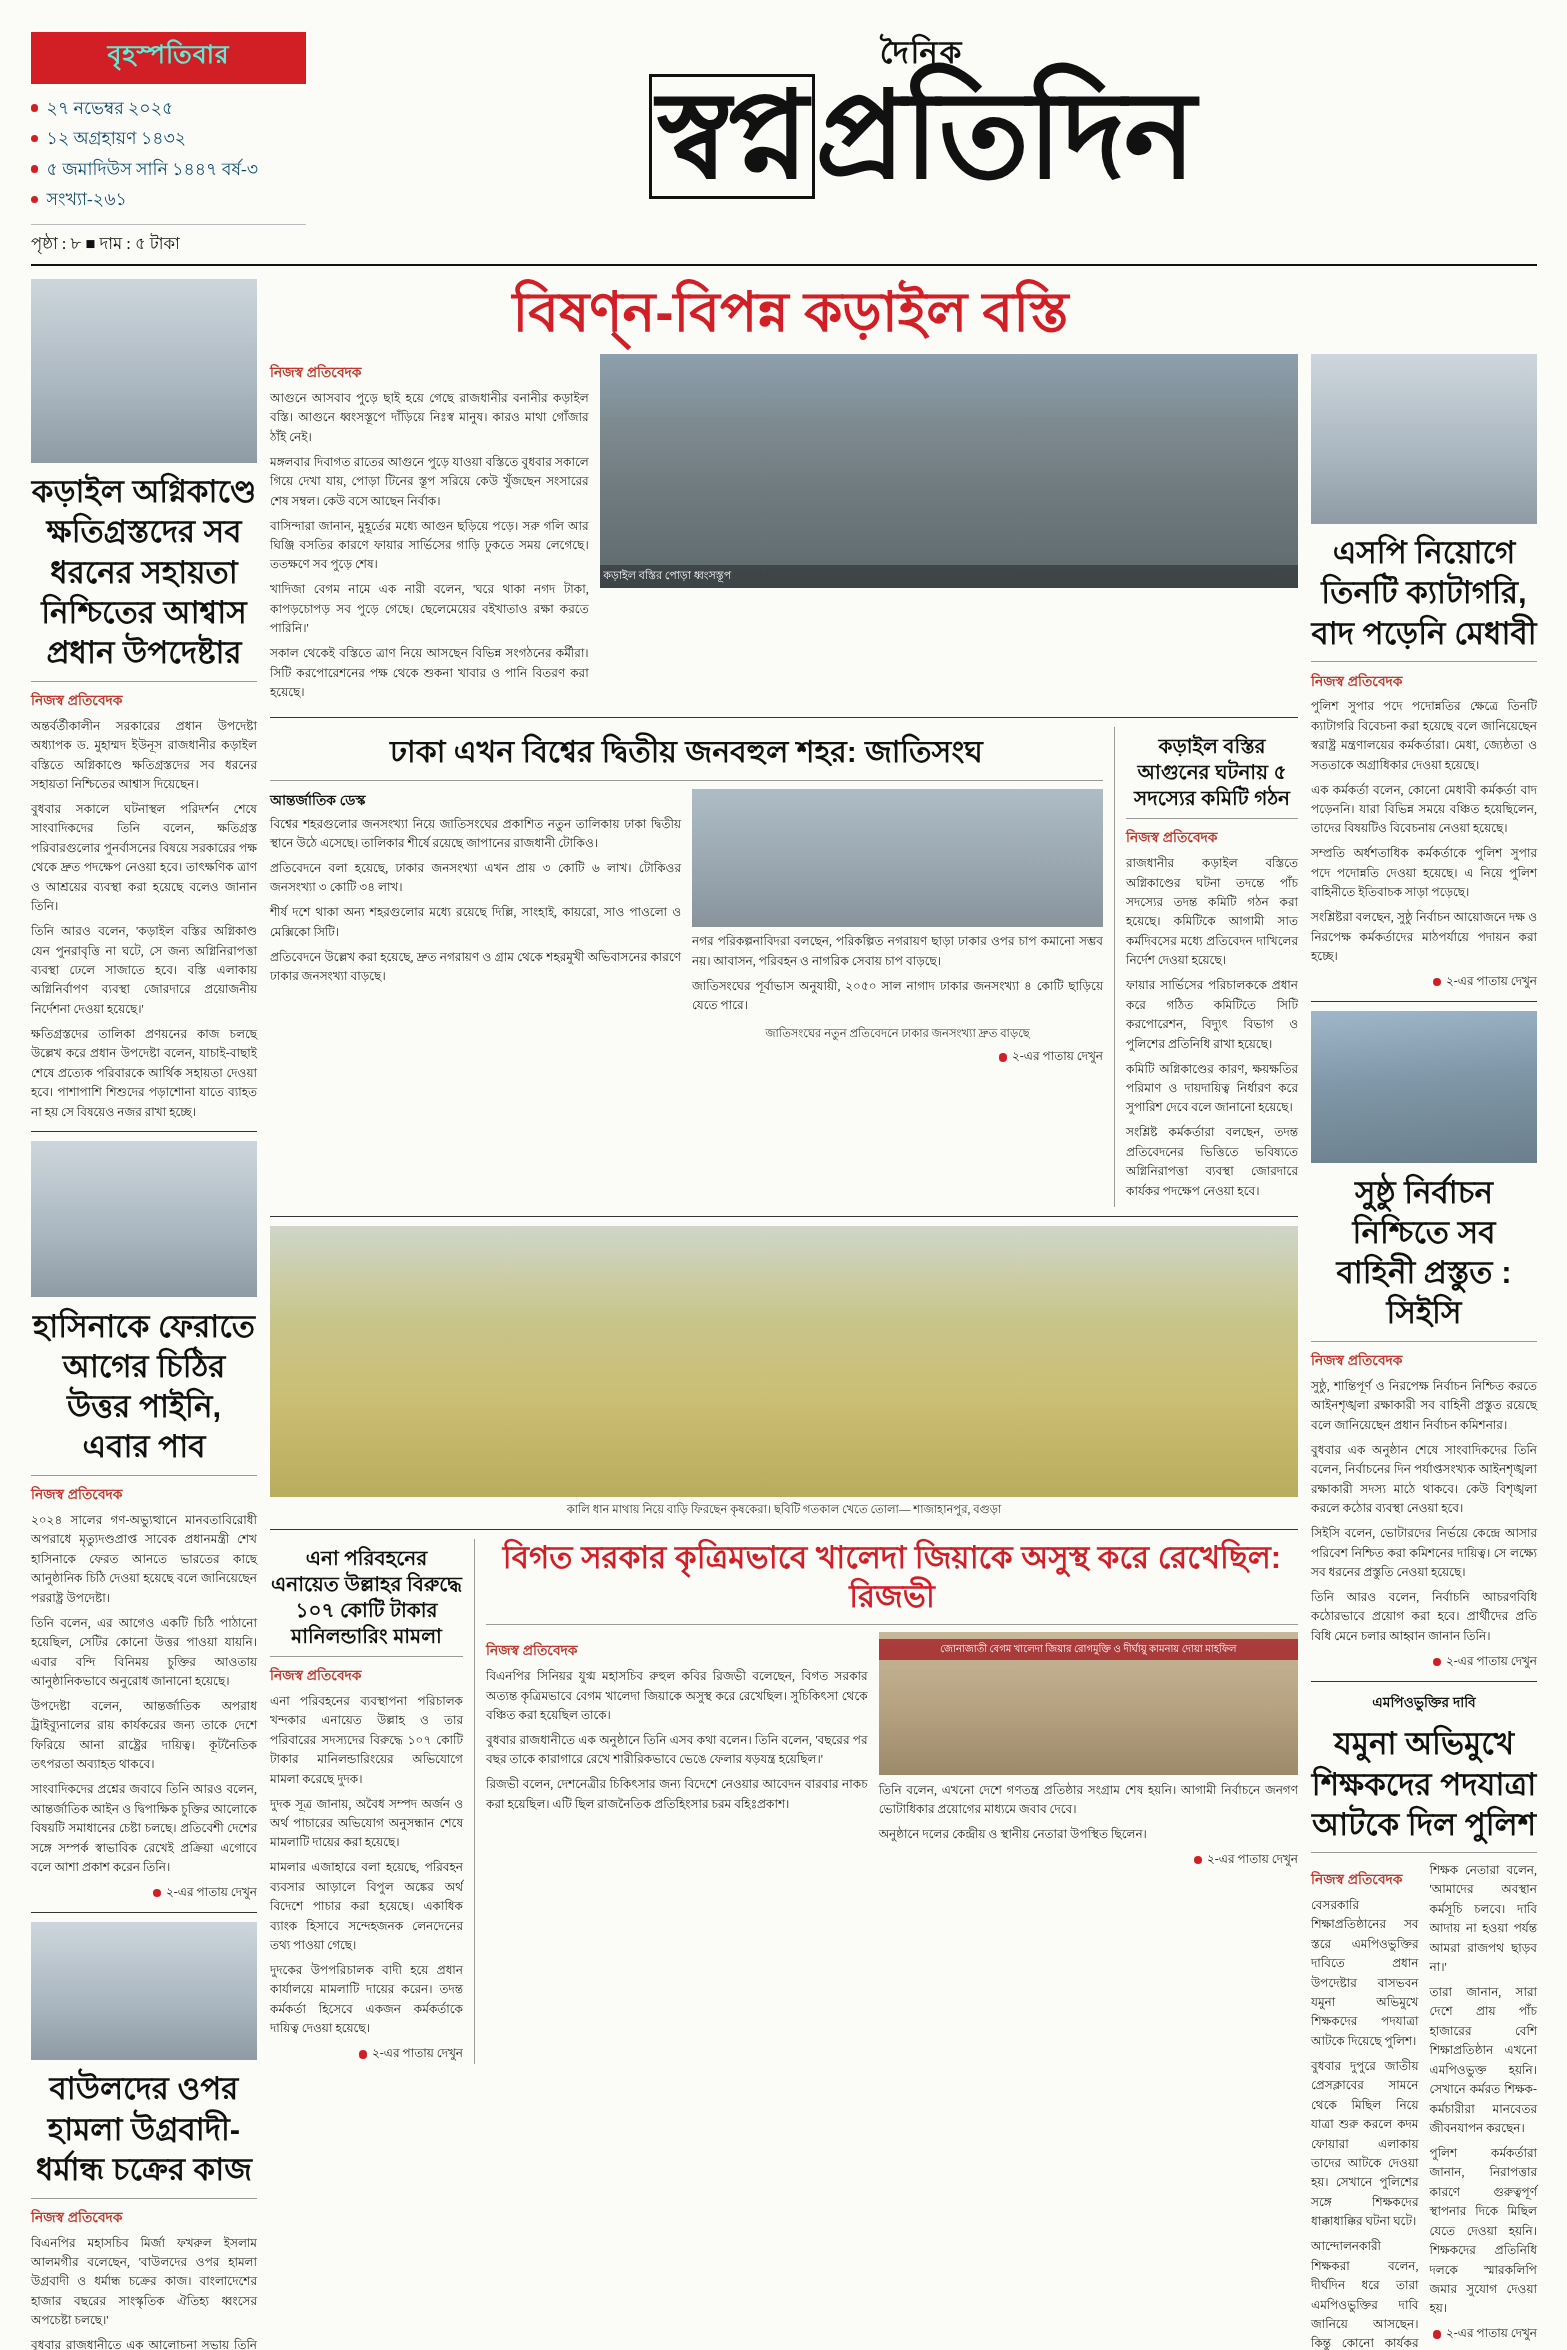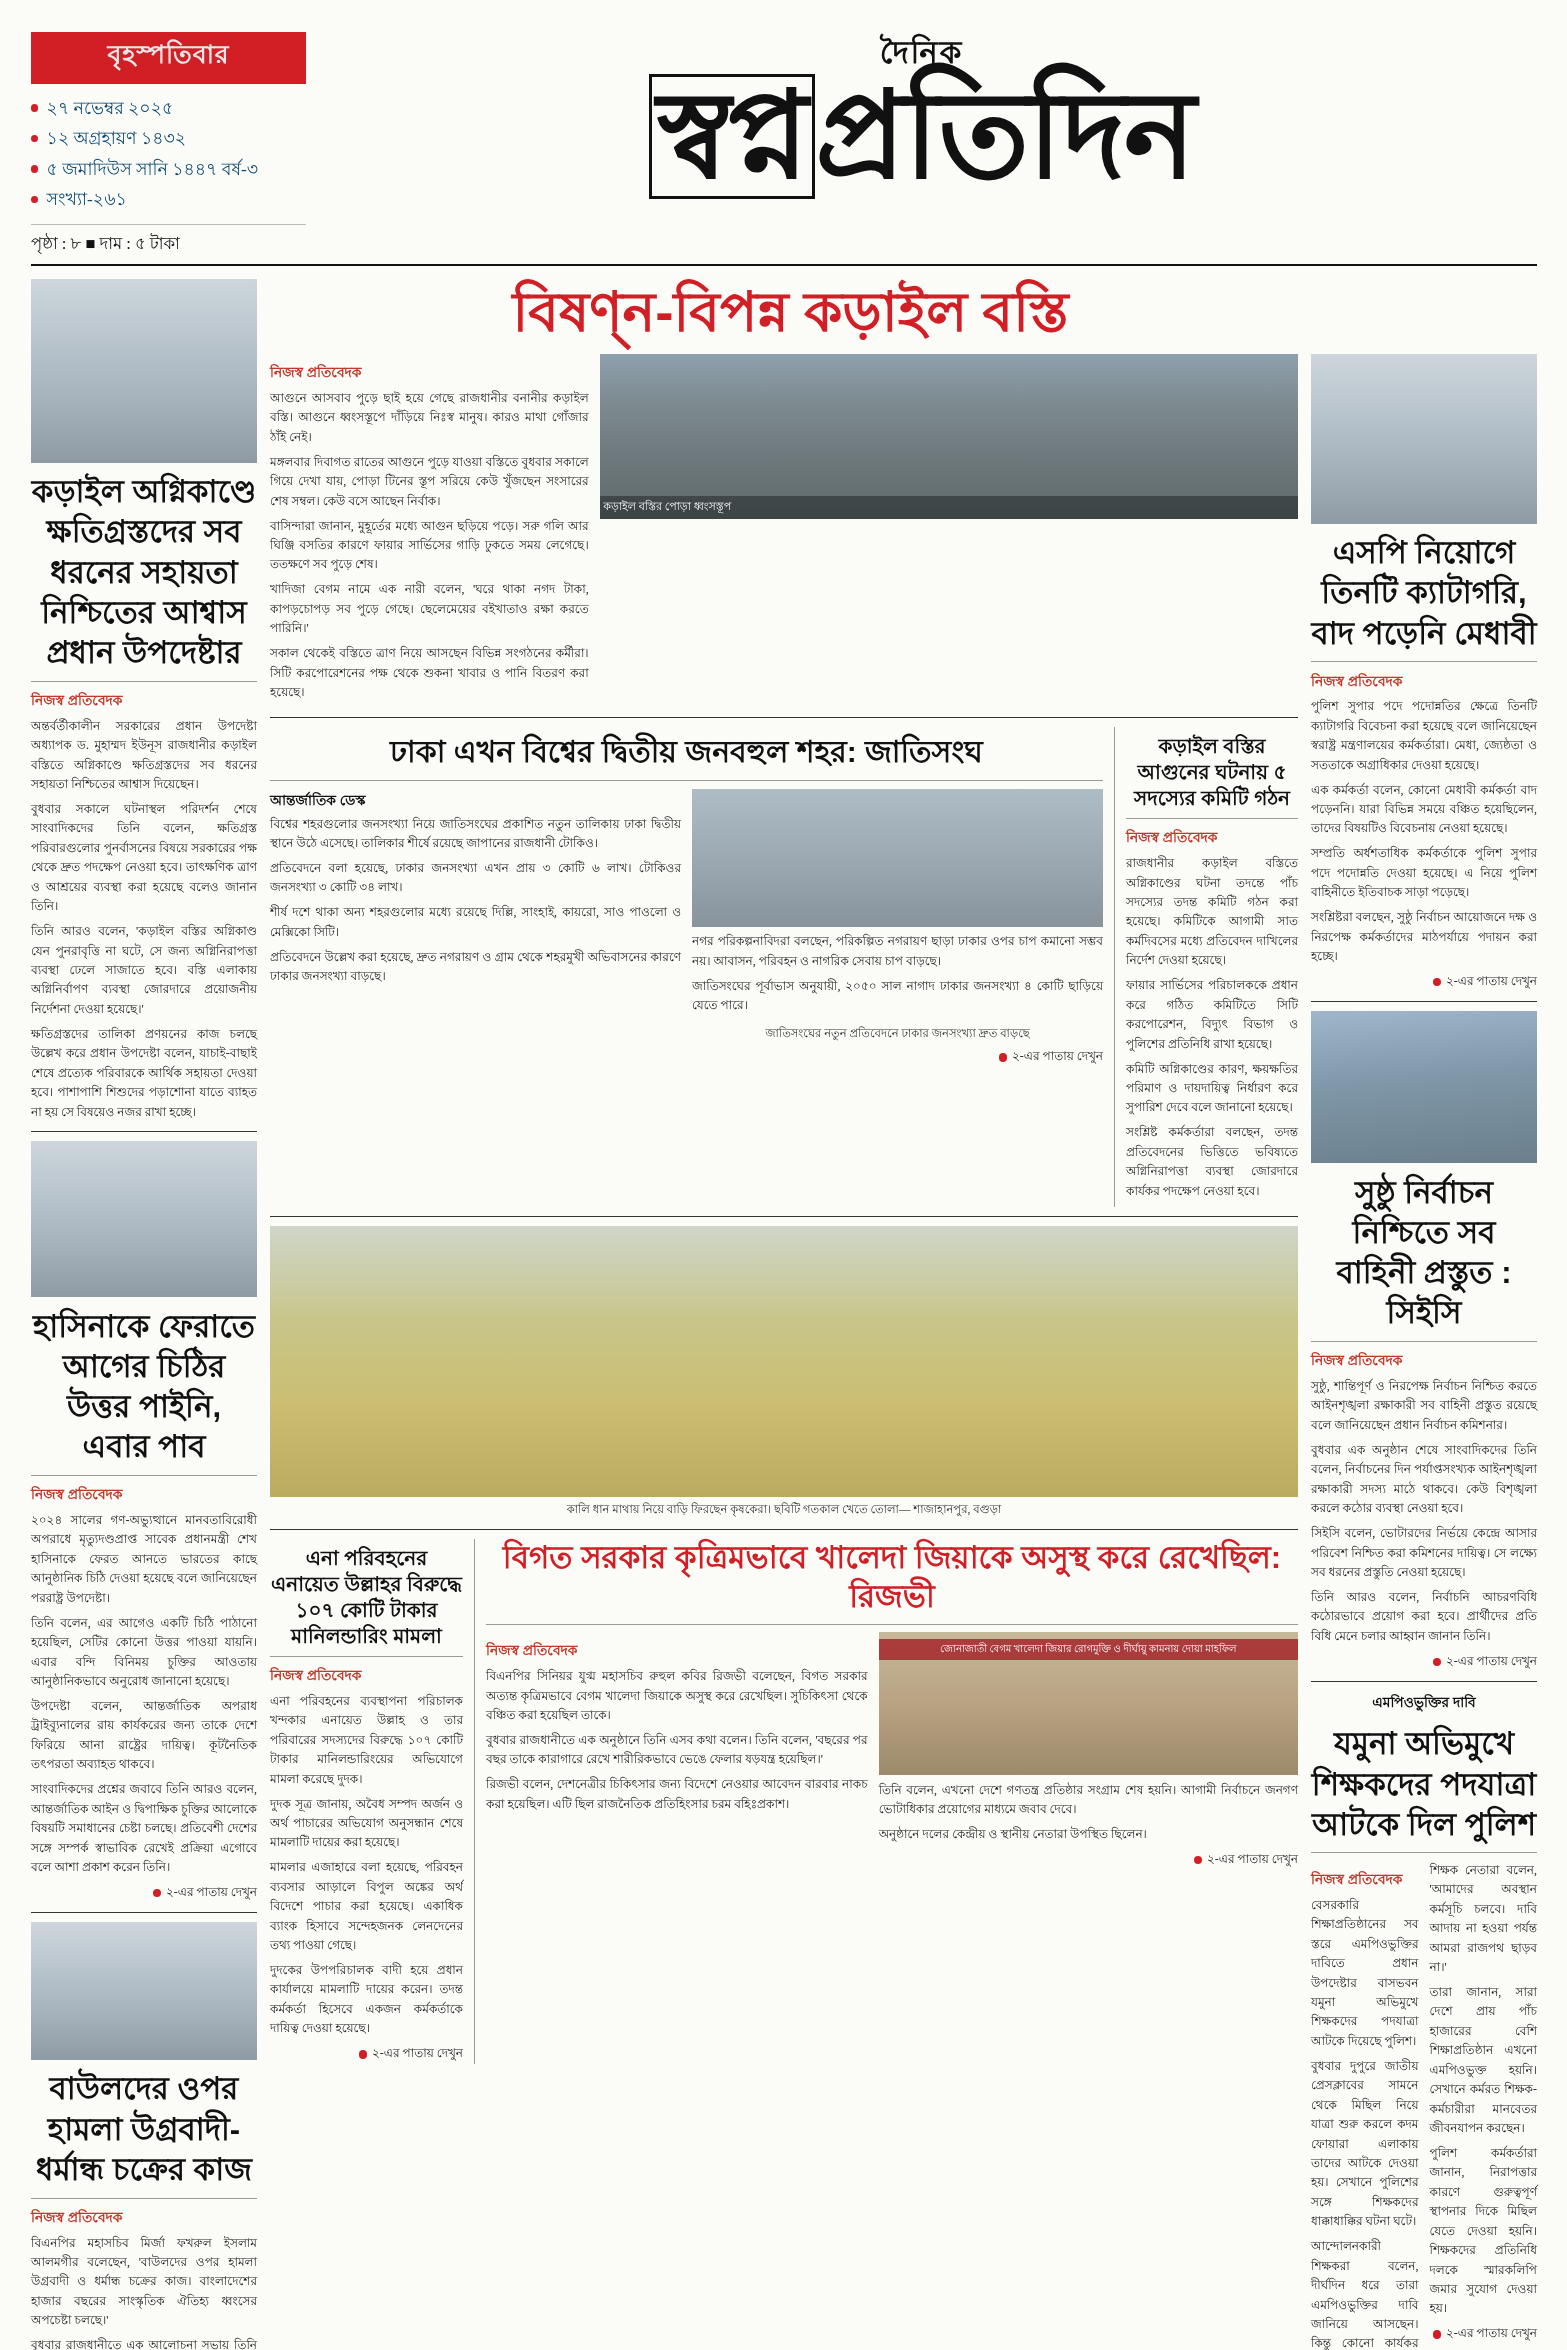--- a/index.html
+++ b/index.html
@@ -9,21 +9,21 @@
     background:#fbfbf8;
     font-family:"Liberation Serif", serif;
     color:#111;
   }
   .page { width:1568px; height:2351px; padding:26px 31px 18.4px 31px; position:relative; }
 
   
   .masthead { display:flex; align-items:flex-start; border-bottom:2.8px solid #111; padding-bottom:5.5px; }
   .mh-left { width:275px; padding-top:5.5px; }
   .weekday {
-    background:#d21f26; color:#e5e5e5; font-weight:bold; font-size:25px;
+    background:#d21f26; color:#5eead4; font-weight:bold; font-size:25px;
     text-align:center; padding:3.7px 0 5.5px 0; letter-spacing:0.9px;
     font-family:"Liberation Sans", sans-serif;
   }
   .dateline { margin-top:9.2px; font-size:17.4px; line-height:1.75; color:#0c4a6e; }
   .dateline div { display:flex; align-items:center; }
   .bullet { display:inline-block; width:7.3px; height:7.3px; border-radius:50%; background:#d21f26; margin-right:8.3px; }
   .mh-price { margin-top:9.2px; font-size:16.5px; border-top:0.9px solid #bbb; padding-top:6.4px; }
   .mh-center { flex:1; text-align:center; position:relative; }
   .daily-word { font-size:31px; font-weight:bold; letter-spacing:1.8px; margin-top:1.8px; }
   .logo { font-size:121px; font-weight:bold; line-height:0.98; letter-spacing:-1.8px; margin-top:-5.5px; }
@@ -166,21 +166,21 @@
               <div class="byline">নিজস্ব প্রতিবেদক</div>
               <div class="body-text">
                 <p>আগুনে আসবাব পুড়ে ছাই হয়ে গেছে রাজধানীর বনানীর কড়াইল বস্তি। আগুনে ধ্বংসস্তূপে দাঁড়িয়ে নিঃস্ব মানুষ। কারও মাথা গোঁজার ঠাঁই নেই।</p>
                 <p>মঙ্গলবার দিবাগত রাতের আগুনে পুড়ে যাওয়া বস্তিতে বুধবার সকালে গিয়ে দেখা যায়, পোড়া টিনের স্তূপ সরিয়ে কেউ খুঁজছেন সংসারের শেষ সম্বল। কেউ বসে আছেন নির্বাক।</p>
                 <p>বাসিন্দারা জানান, মুহূর্তের মধ্যে আগুন ছড়িয়ে পড়ে। সরু গলি আর ঘিঞ্জি বসতির কারণে ফায়ার সার্ভিসের গাড়ি ঢুকতে সময় লেগেছে। ততক্ষণে সব পুড়ে শেষ।</p>
                 <p>খাদিজা বেগম নামে এক নারী বলেন, 'ঘরে থাকা নগদ টাকা, কাপড়চোপড় সব পুড়ে গেছে। ছেলেমেয়ের বইখাতাও রক্ষা করতে পারিনি।'</p>
                 <p>সকাল থেকেই বস্তিতে ত্রাণ নিয়ে আসছেন বিভিন্ন সংগঠনের কর্মীরা। সিটি করপোরেশনের পক্ষ থেকে শুকনা খাবার ও পানি বিতরণ করা হয়েছে।</p>
               </div>
             </div>
             <div style="flex:1">
-              <div class="photo photo-slum" style="height:165px">
+              <div class="photo photo-slum" style="height:234px">
                 <div class="cap">কড়াইল বস্তির পোড়া ধ্বংসস্তূপ</div>
               </div>
             </div>
           </div>
 
           <div class="rule"></div>
 
           <div class="cols2">
             <div style="flex:1.55">
               <div class="hl hl-m">ঢাকা এখন বিশ্বের দ্বিতীয় জনবহুল শহর: জাতিসংঘ</div>

